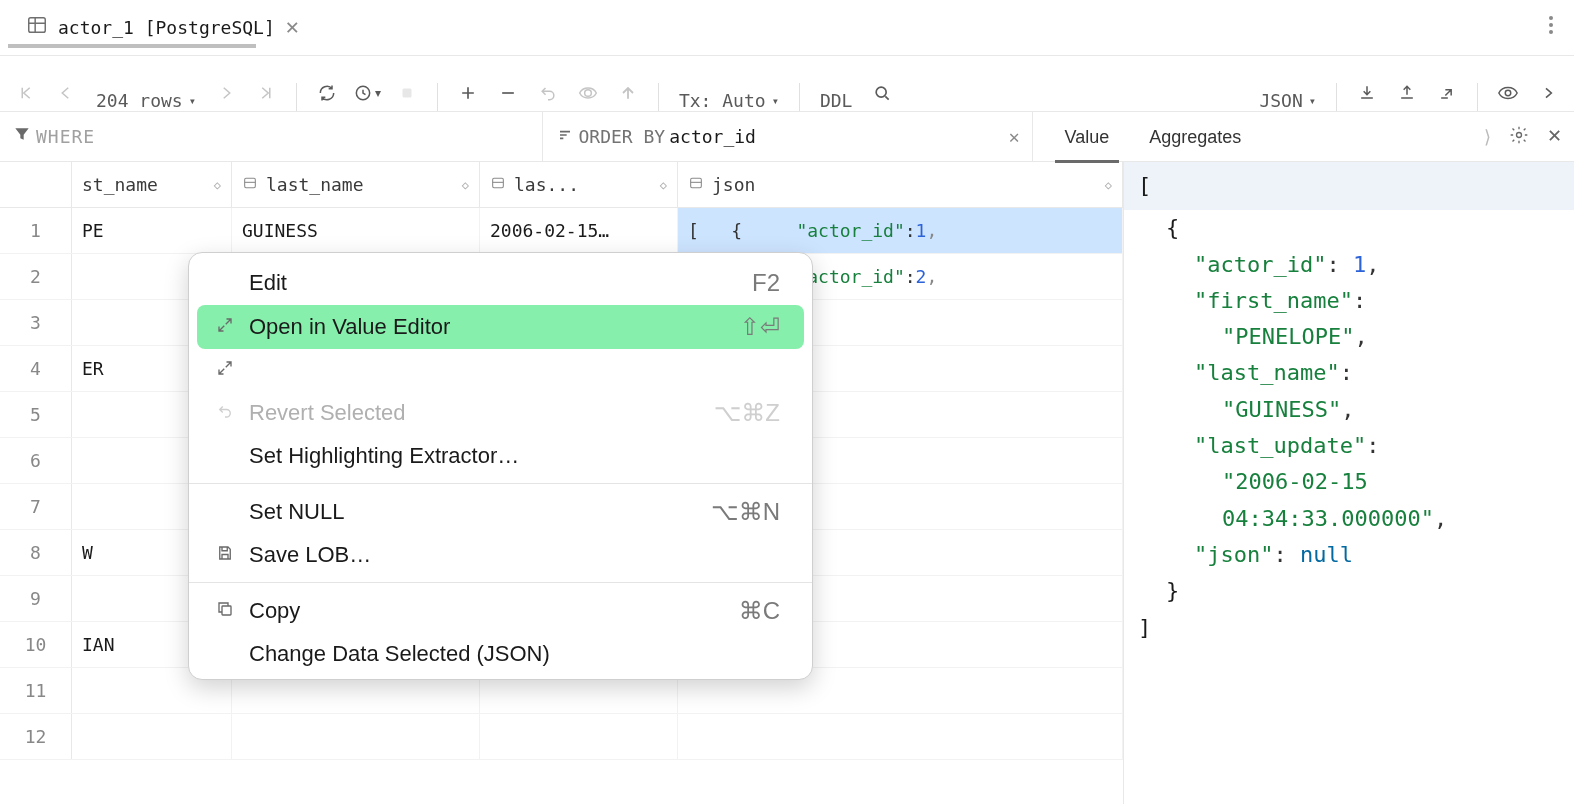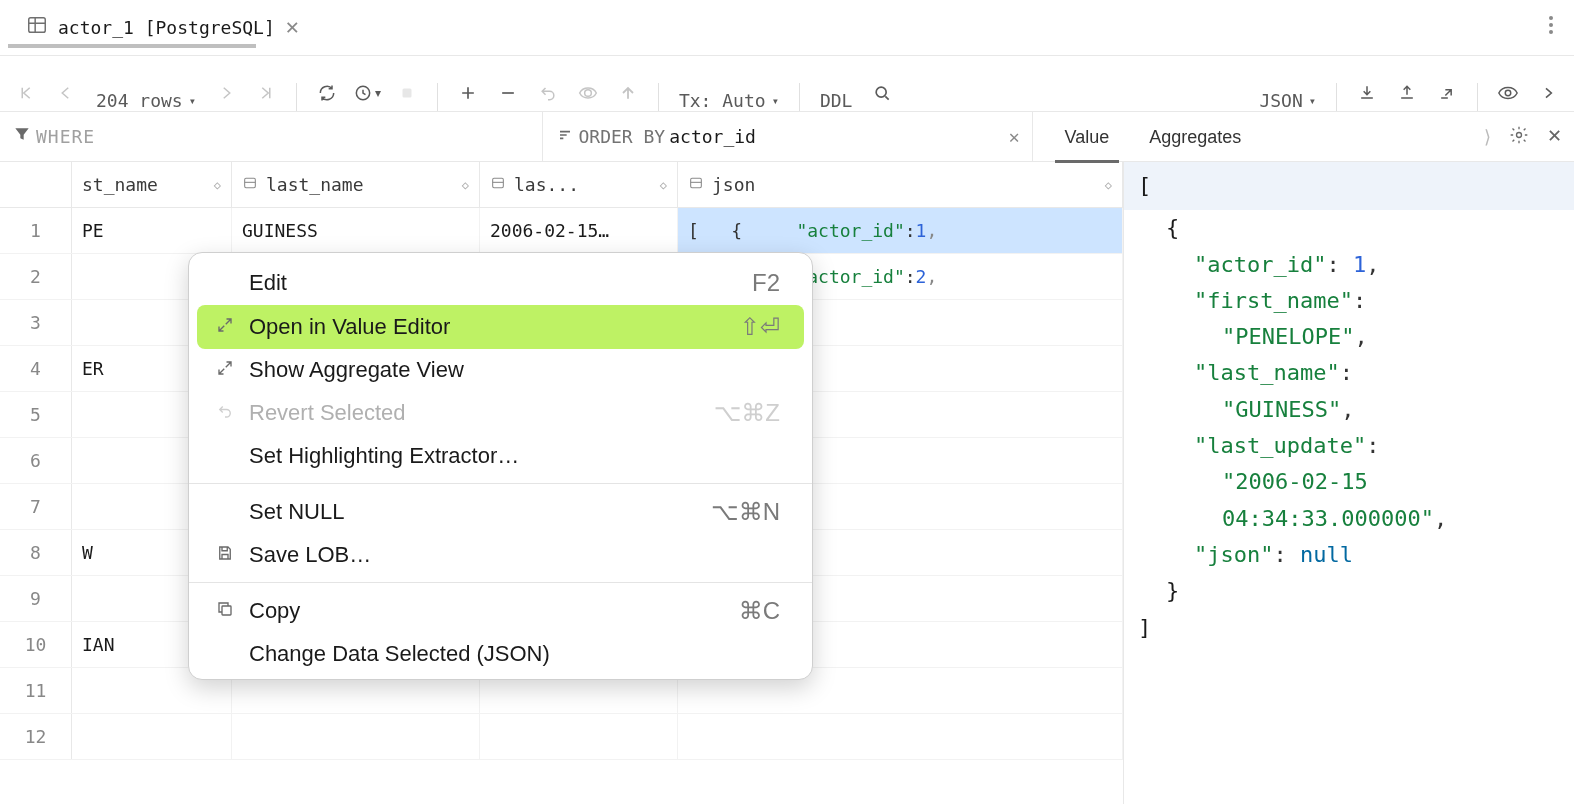--- a/index.html
+++ b/index.html
@@ -185,21 +185,21 @@
     .ctx-item {
       display: flex;
       align-items: center;
       gap: 12px;
       padding: 8px 24px 8px 16px;
       font-size: 22px;
       cursor: pointer;
       margin: 0 8px;
       border-radius: 8px;
     }
-    .ctx-item.highlighted { background: #bef264; }
+    .ctx-item.highlighted { background: #86efac; }
     .ctx-item.disabled { color: #b0b0b0; cursor: default; }
     .ctx-icon { width: 24px; text-align: center; color: #777; flex-shrink: 0; }
     .ctx-item.disabled .ctx-icon { color: #cfcfcf; }
     .ctx-short { margin-left: auto; color: #7a7a7a; font-size: 24px; }
     .ctx-item.disabled .ctx-short { color: #cfcfcf; }
     .ctx-sep { height: 1px; background: #e4e4e4; margin: 6px 0; }
 
     
     .side {
       width: 450px;
@@ -578,21 +578,20 @@
         </span>
         <span>Open in Value Editor</span>
         <span class="ctx-short">⇧⏎</span>
       </div>
       <div class="ctx-item">
         <span class="ctx-icon">
           <svg width="18" height="18" viewBox="0 0 24 24" stroke="#6a6a6a" stroke-width="1.8" fill="none">
               <path d="M14 4h6v6M10 20H4v-6M20 4l-7 7M4 20l7-7"></path>
             </svg>
         </span>
-        <span>Show Aggregate View</span>
       </div>
       <div class="ctx-item disabled">
         <span class="ctx-icon">
           <svg width="18" height="18" viewBox="0 0 24 24" stroke="currentColor" stroke-width="1.8" fill="none">
               <path d="M9 14l-4-4 4-4M5 10h9a5 5 0 0 1 0 10h-2"></path>
             </svg>
         </span>
         <span>Revert Selected</span>
         <span class="ctx-short">⌥⌘Z</span>
       </div>

